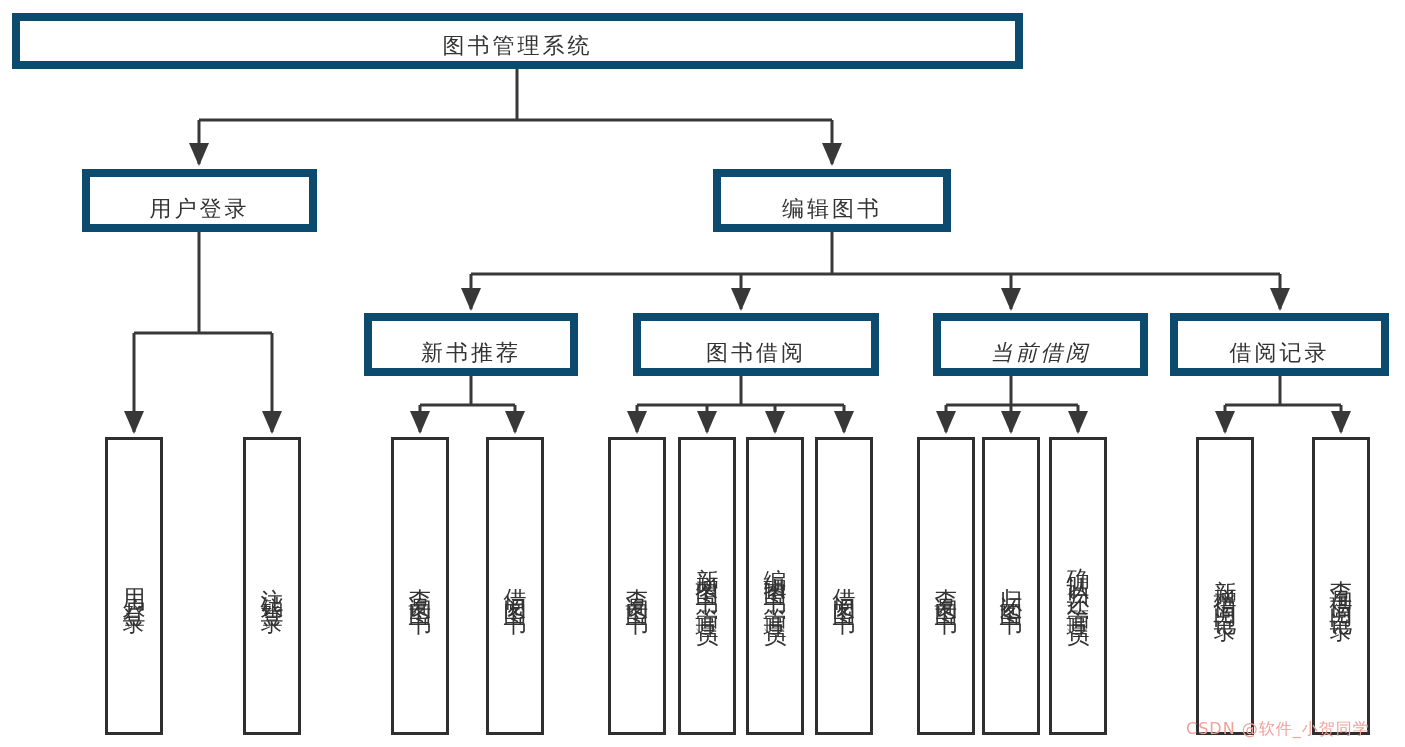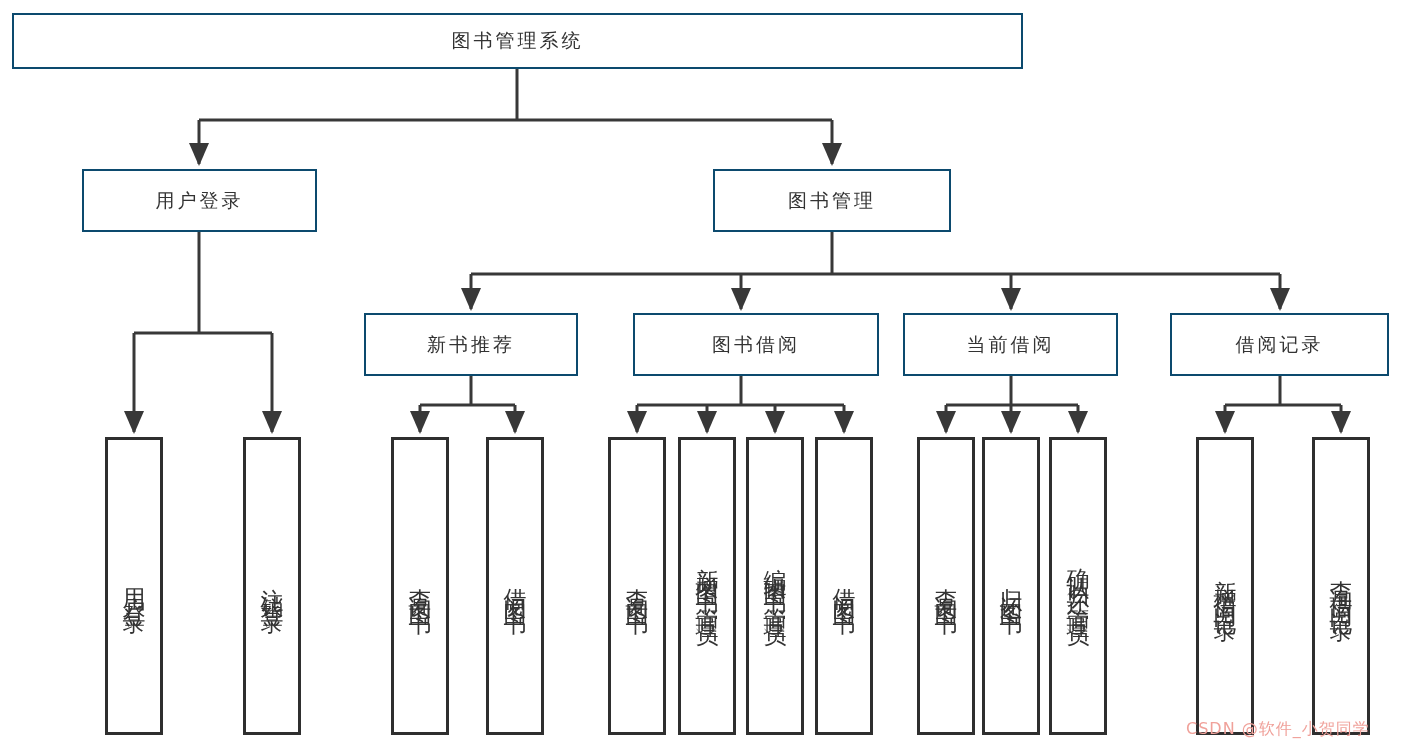--- a/index.html
+++ b/index.html
@@ -12,27 +12,27 @@
     font-family: "DejaVu Sans", "Liberation Sans", sans-serif;
     overflow: hidden;
   }
   .connectors {
     position: absolute;
     left: 0; top: 0;
     width: 1405px; height: 747px;
   }
   .node {
     position: absolute;
-    border: 2px solid #0c4a6e;
+    border: 8px solid #0c4a6e;
     background: #ffffff;
     display: flex;
-    align-items: center;
+    align-items: flex-end;
     justify-content: center;
     color: #333333;
-    font-size: 19px;
+    font-size: 22px;
     letter-spacing: 3px;
     white-space: nowrap;
     z-index: 2;
   }
   .leaf {
     position: absolute;
     top: 437px;
     width: 58px;
     height: 298px;
     border: 3px solid #2f2f2f;
@@ -104,30 +104,30 @@
   </svg>
 
   <div class="node" style="left:12px; top:13px; width:1011px; height:56px;">
     <span>图书管理系统</span>
   </div>
 
   <div class="node" style="left:82px; top:169px; width:235px; height:63px;">
     <span>用户登录</span>
   </div>
   <div class="node" style="left:713px; top:169px; width:238px; height:63px;">
-    <span>图书管理</span>
+    <span>编辑图书</span>
   </div>
 
   <div class="node" style="left:364px; top:313px; width:214px; height:63px;">
     <span>新书推荐</span>
   </div>
   <div class="node" style="left:633px; top:313px; width:246px; height:63px;">
     <span>图书借阅</span>
   </div>
-  <div class="node" style="left:903px; top:313px; width:215px; height:63px;">
+  <div class="node" style="left:933px; top:313px; width:215px; height:63px;font-style:italic;">
     <span>当前借阅</span>
   </div>
   <div class="node" style="left:1170px; top:313px; width:219px; height:63px;">
     <span>借阅记录</span>
   </div>
 
   <div class="leaf" style="left:105px;">
     <span class="vtext">用户登录</span>
   </div>
   <div class="leaf" style="left:243px;">

